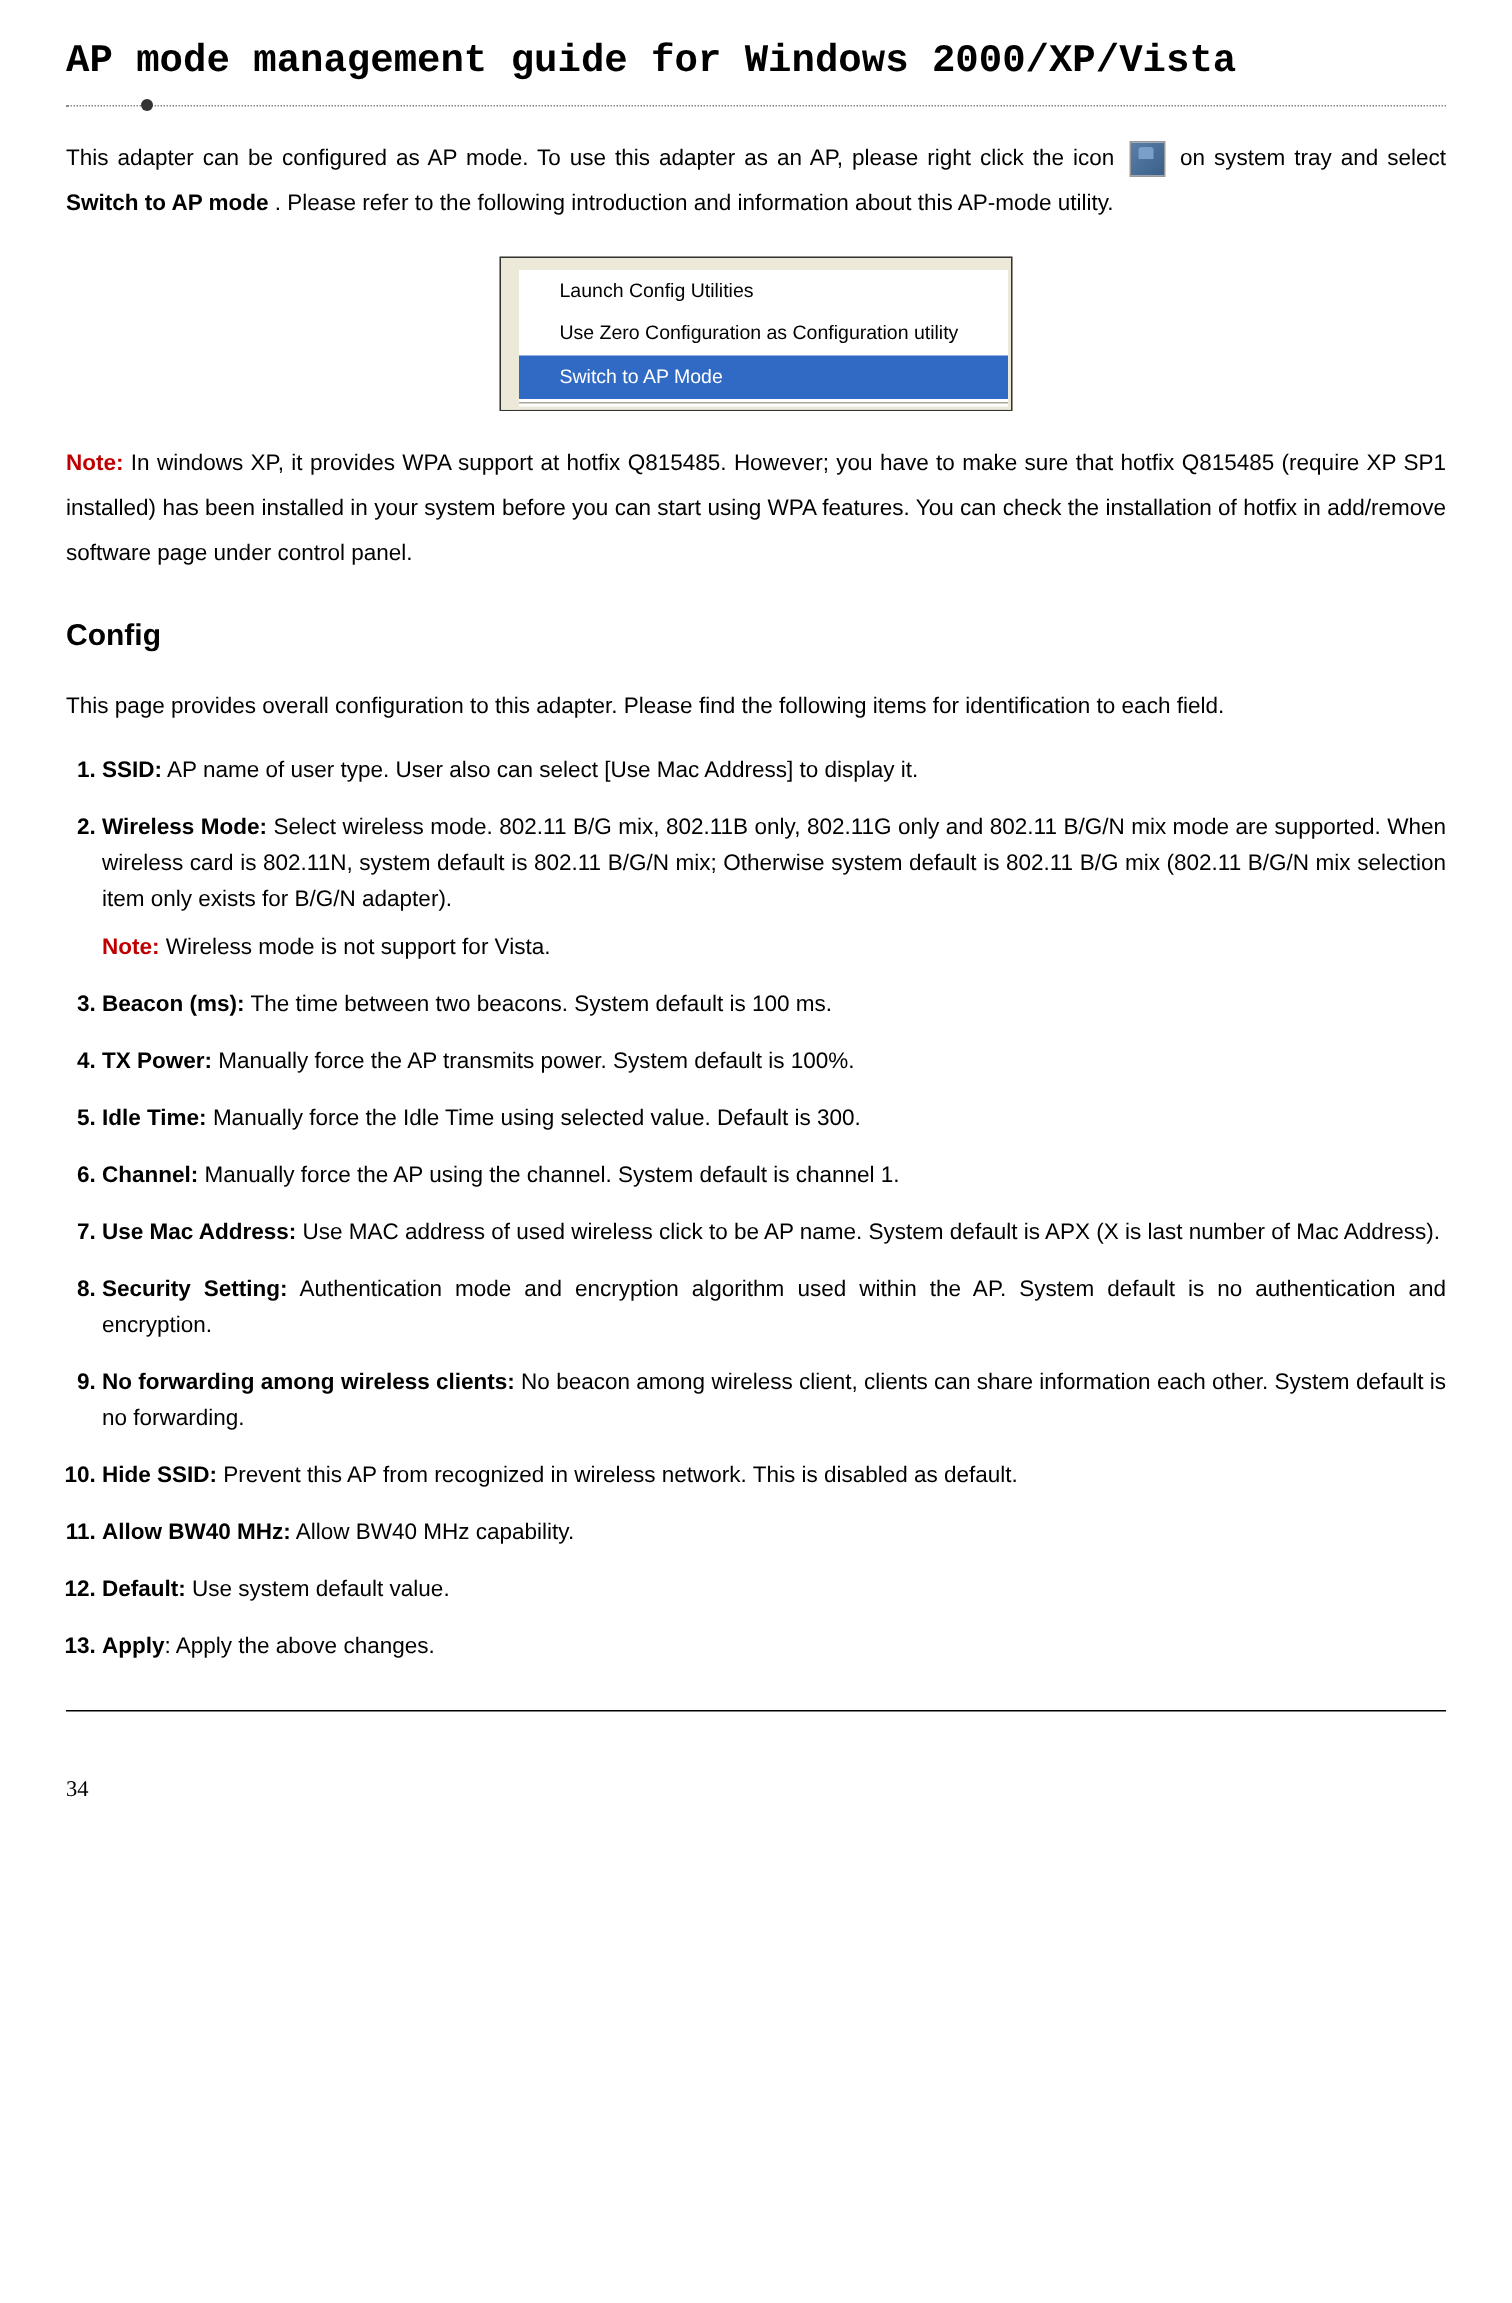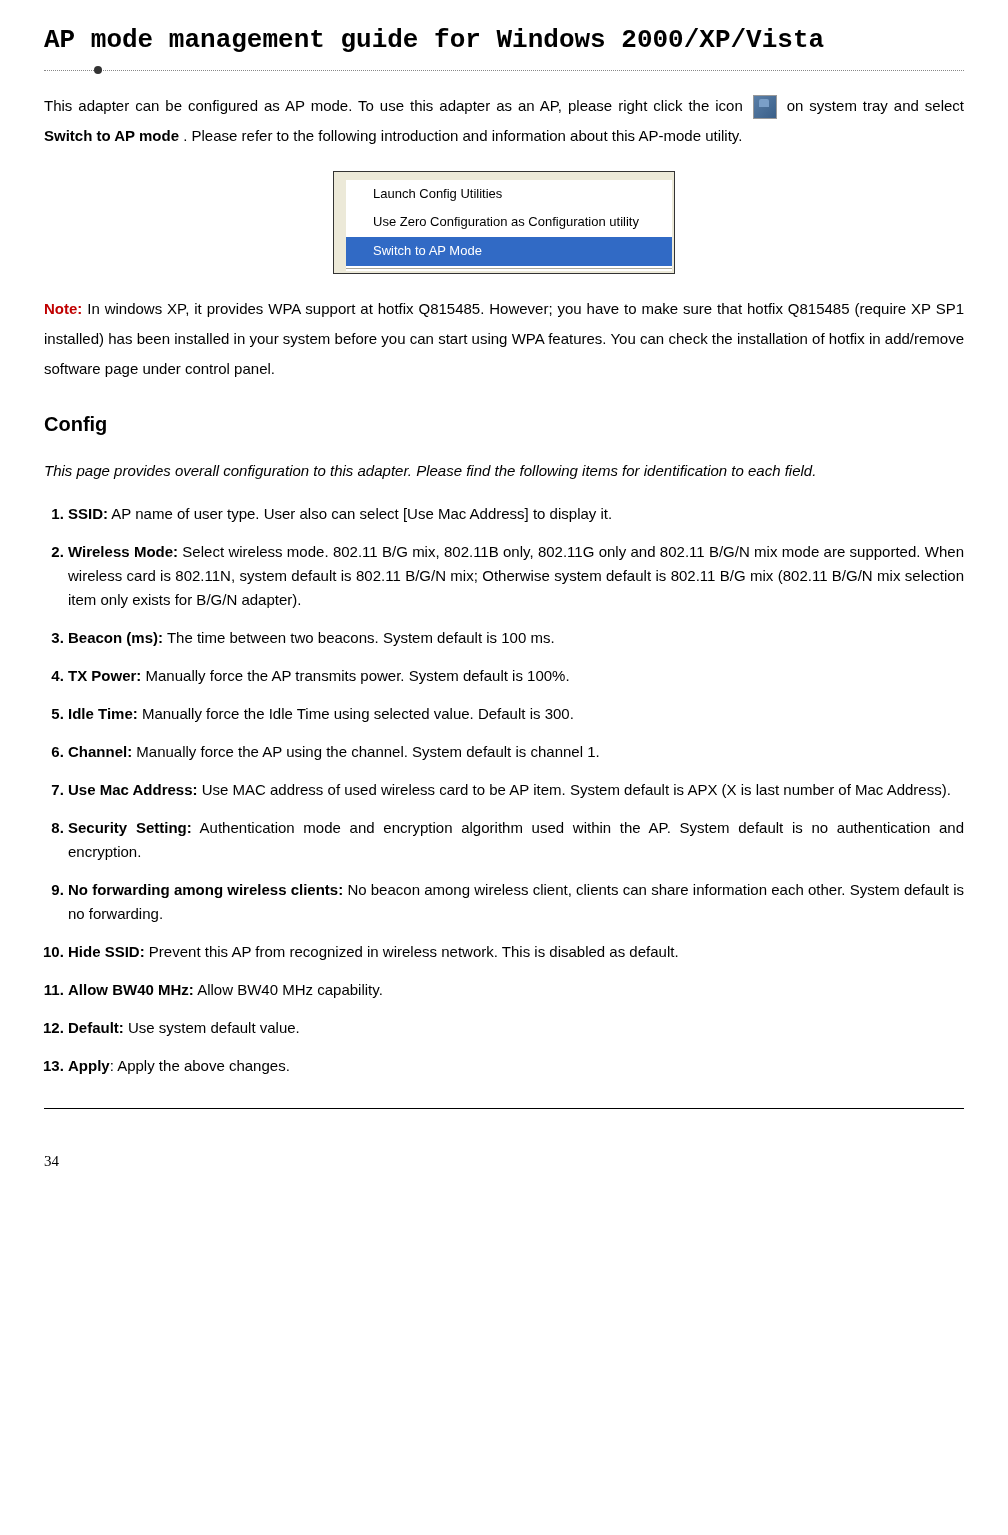--- a/index.html
+++ b/index.html
@@ -97,21 +97,20 @@
     .note-para {
       text-align: justify;
       line-height: 2.0;
     }
     .note-label {
       color: #c00000;
       font-weight: bold;
     }
     .config-desc {
       line-height: 2.0;
-      font-style: italic;
     }
     ol.config-list {
       padding-left: 24px;
       margin: 16px 0;
     }
     ol.config-list > li {
       margin-bottom: 14px;
       text-align: justify;
       padding-right: 0;
     }
@@ -167,35 +166,38 @@
 <h2>Config</h2>
 
 <p class="config-desc">This page provides overall configuration to this adapter. Please find the following items for identification to each field.</p>
 
 <ol class="config-list">
   <li>
     <span class="li-label">SSID:</span><span> AP name of user type. User also can select [Use Mac Address] to display it.</span>
   </li>
   <li>
     <span class="li-label">Wireless Mode:</span><span> Select wireless mode. 802.11 B/G mix, 802.11B only, 802.11G only and 802.11 B/G/N mix mode are supported. When wireless card is 802.11N, system default is 802.11 B/G/N mix; Otherwise system default is 802.11 B/G mix (802.11 B/G/N mix selection item only exists for B/G/N adapter).</span>
+    <div class="li-note">
+      <span class="note-label">Note:</span><span> Wireless mode is not support for Vista.</span>
+    </div>
   </li>
   <li>
     <span class="li-label">Beacon (ms):</span><span> The time between two beacons. System default is 100 ms.</span>
   </li>
   <li>
     <span class="li-label">TX Power:</span><span> Manually force the AP transmits power. System default is 100%.</span>
   </li>
   <li>
     <span class="li-label">Idle Time:</span><span> Manually force the Idle Time using selected value. Default is 300.</span>
   </li>
   <li>
     <span class="li-label">Channel:</span><span> Manually force the AP using the channel. System default is channel 1.</span>
   </li>
   <li>
-    <span class="li-label">Use Mac Address:</span><span> Use MAC address of used wireless card to be AP item. System default is APX (X is last number of Mac Address).</span>
+    <span class="li-label">Use Mac Address:</span><span> Use MAC address of used wireless click to be AP name. System default is APX (X is last number of Mac Address).</span>
   </li>
   <li>
     <span class="li-label">Security Setting:</span><span> Authentication mode and encryption algorithm used within the AP. System default is no authentication and encryption.</span>
   </li>
   <li>
     <span class="li-label">No forwarding among wireless clients:</span><span> No beacon among wireless client, clients can share information each other. System default is no forwarding.</span>
   </li>
   <li>
     <span class="li-label">Hide SSID:</span><span> Prevent this AP from recognized in wireless network. This is disabled as default.</span>
   </li>

